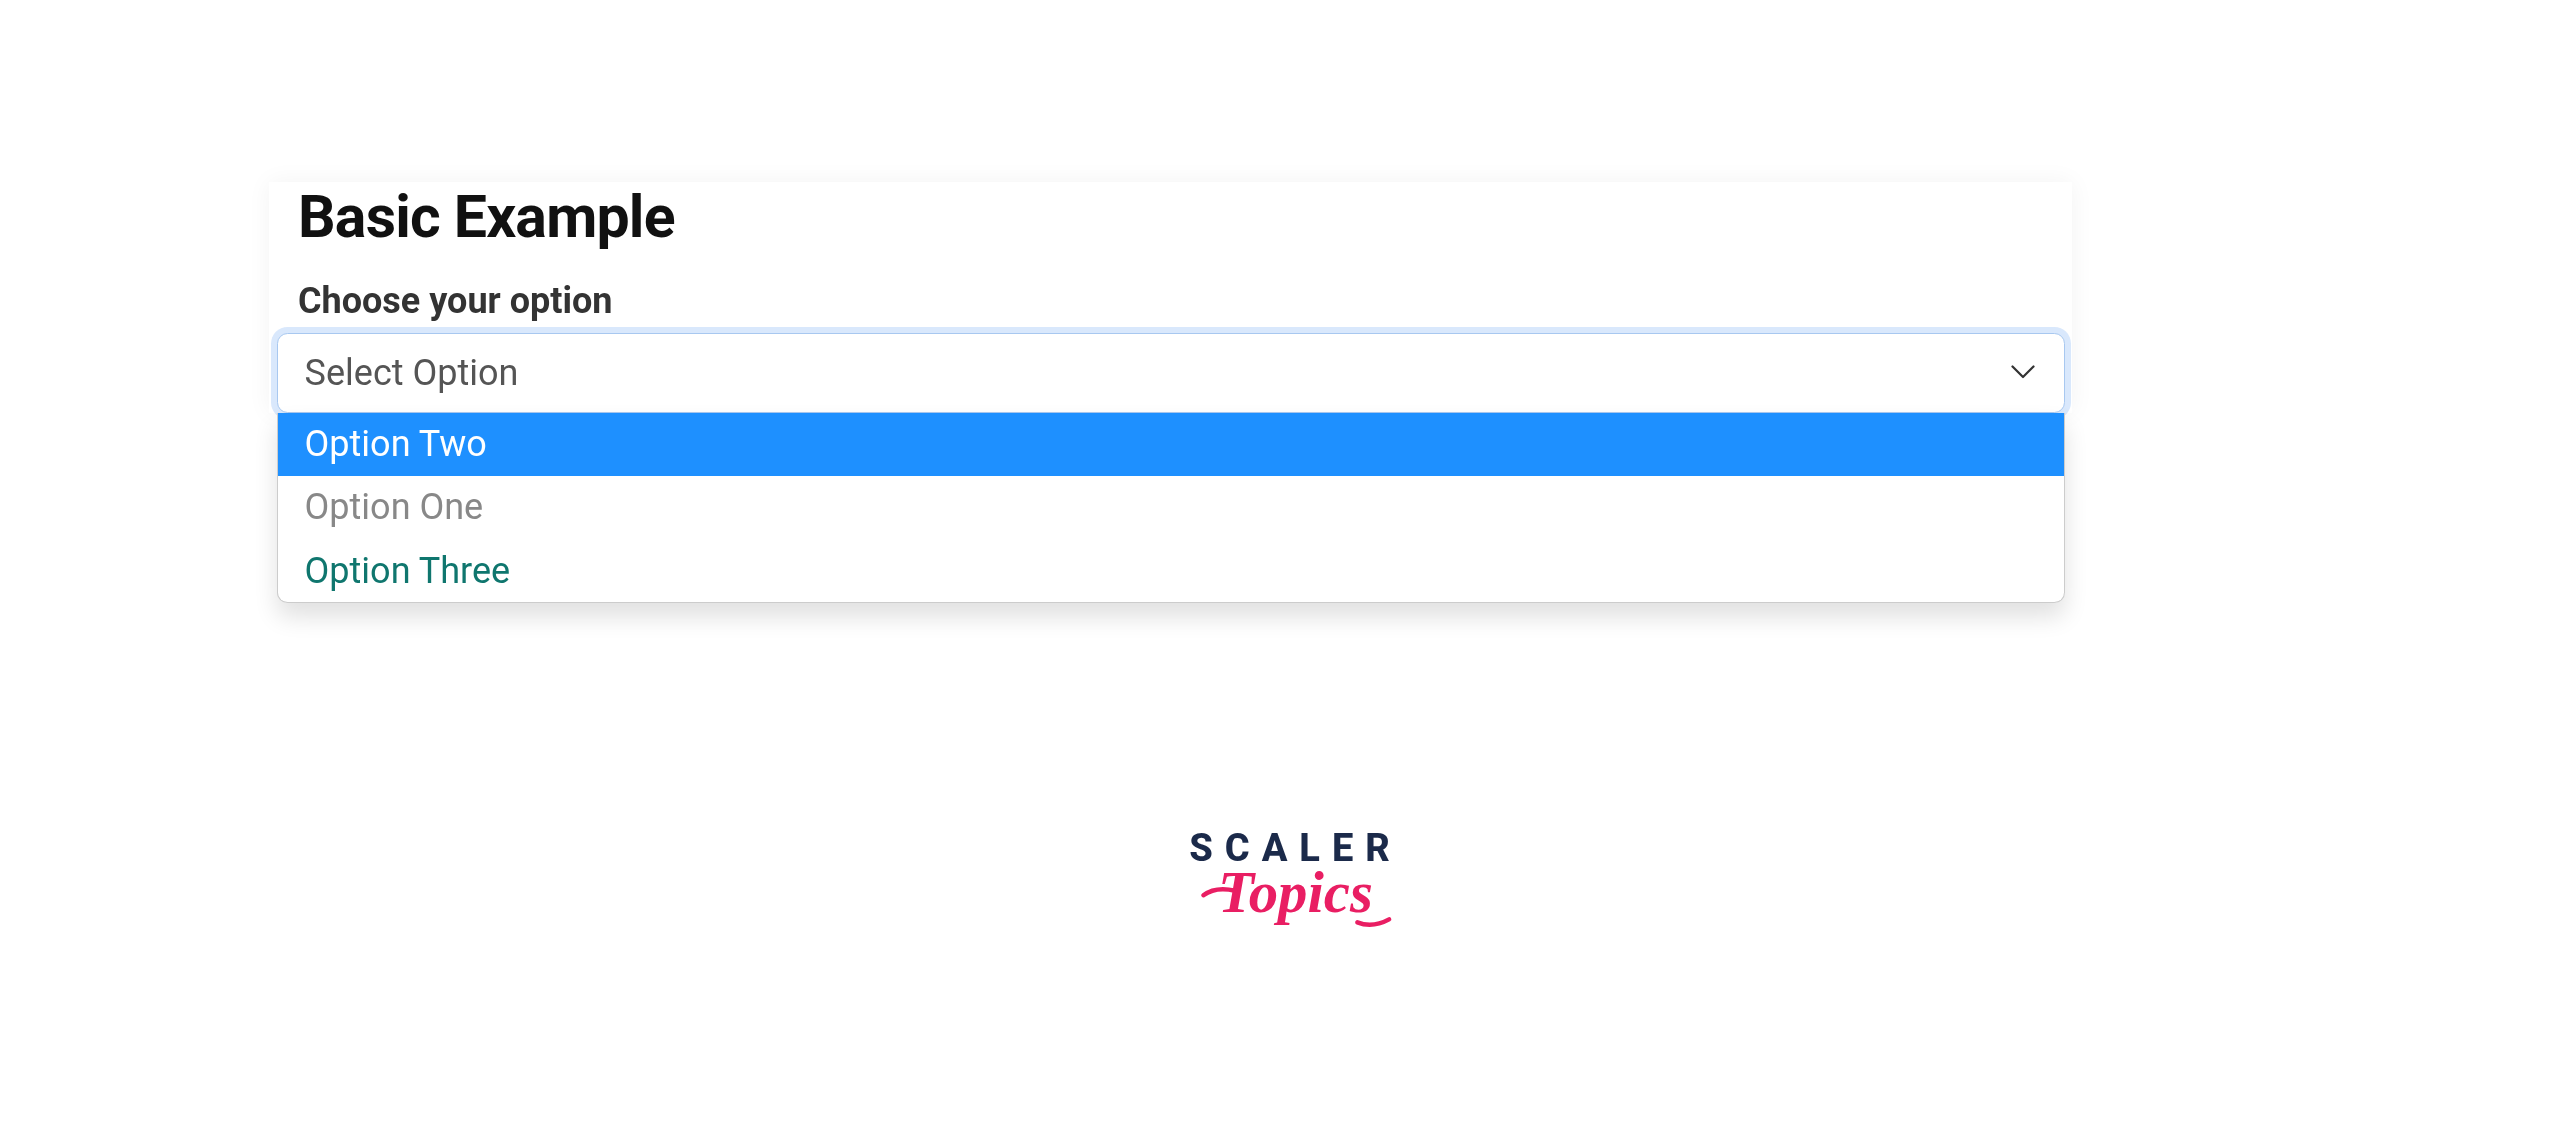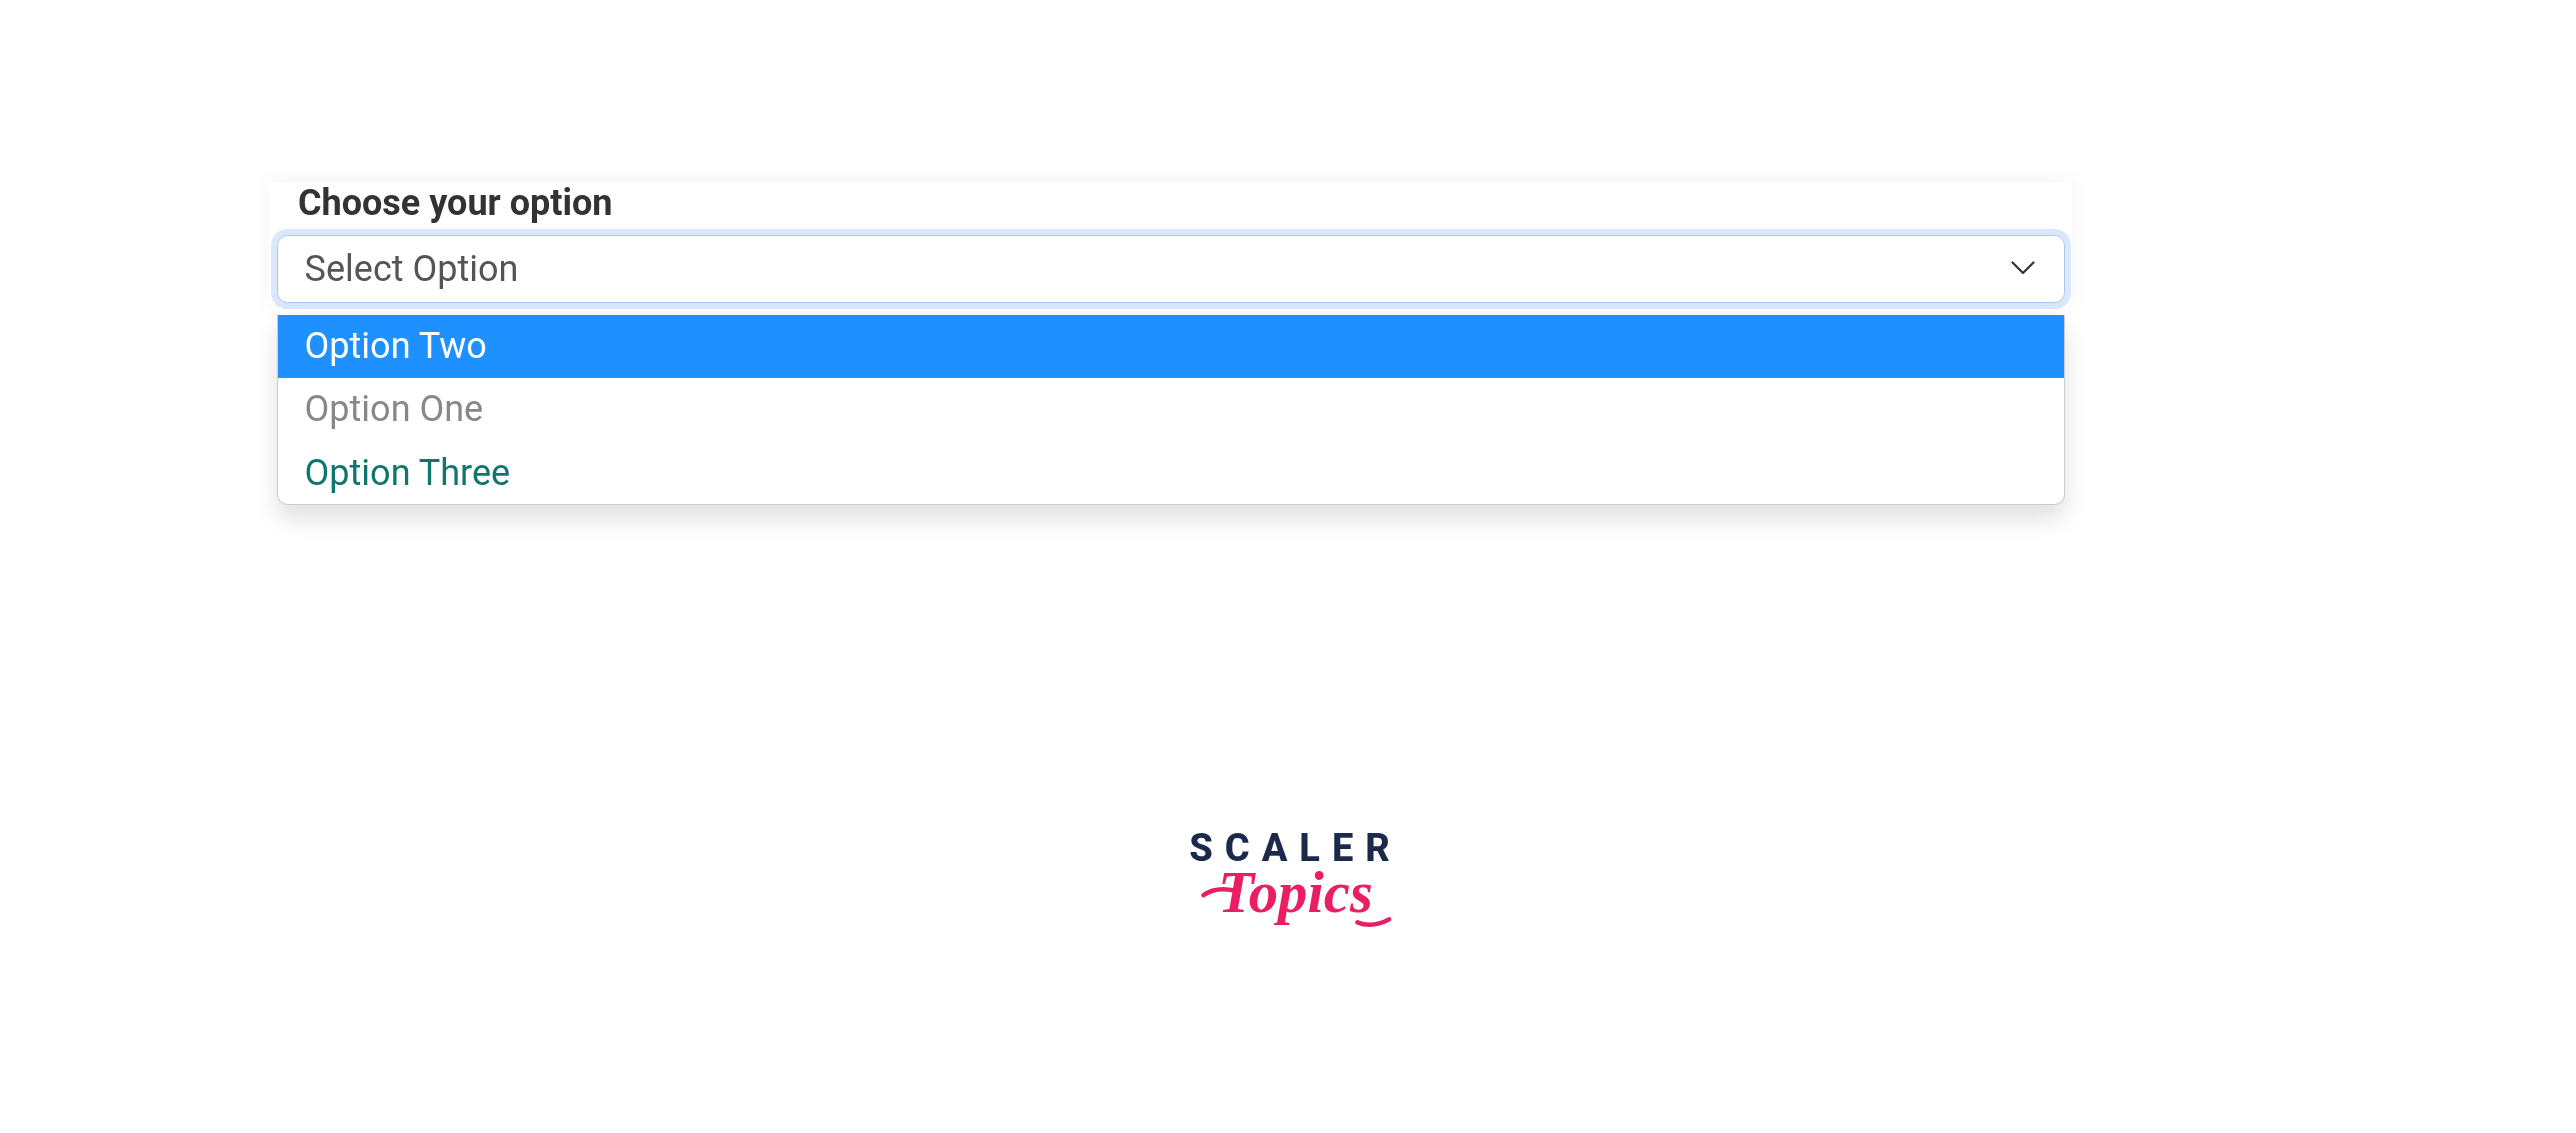--- a/index.html
+++ b/index.html
@@ -44,21 +44,21 @@
     }
     
     .select-wrapper {
       position: relative;
       width: calc(100% - 15px);
       margin-left: 7.6px;
     }
     
     .select-box {
       width: 100%;
-      height: 68px;
+      height: 80px;
       background: #fff;
       border: 1.5px solid #a8c8f0;
       border-radius: 10.6px;
       box-shadow: 0 0 0 6px rgba(180, 210, 250, 0.5);
       outline: none;
       display: flex;
       align-items: center;
       justify-content: space-between;
       padding: 0 27px 0 27px;
       cursor: pointer;
@@ -140,20 +140,21 @@
     
     .logo-topics svg {
       width: 227px;
       height: 83px;
     }
   </style>
 </head>
 <body>
 
 <div class="container">
+  <h1 class="title">Basic Example</h1>
   <div class="label">Choose your option</div>
 
   <div class="select-wrapper">
     <div class="select-box">
       <span class="select-text">Select Option</span>
       <span class="chevron">
         <svg viewBox="0 0 32 20" fill="none">
           <path d="M2 2 L16 16 L30 2" stroke="#333" stroke-width="3" stroke-linecap="round" stroke-linejoin="round"></path>
         </svg>
       </span>

